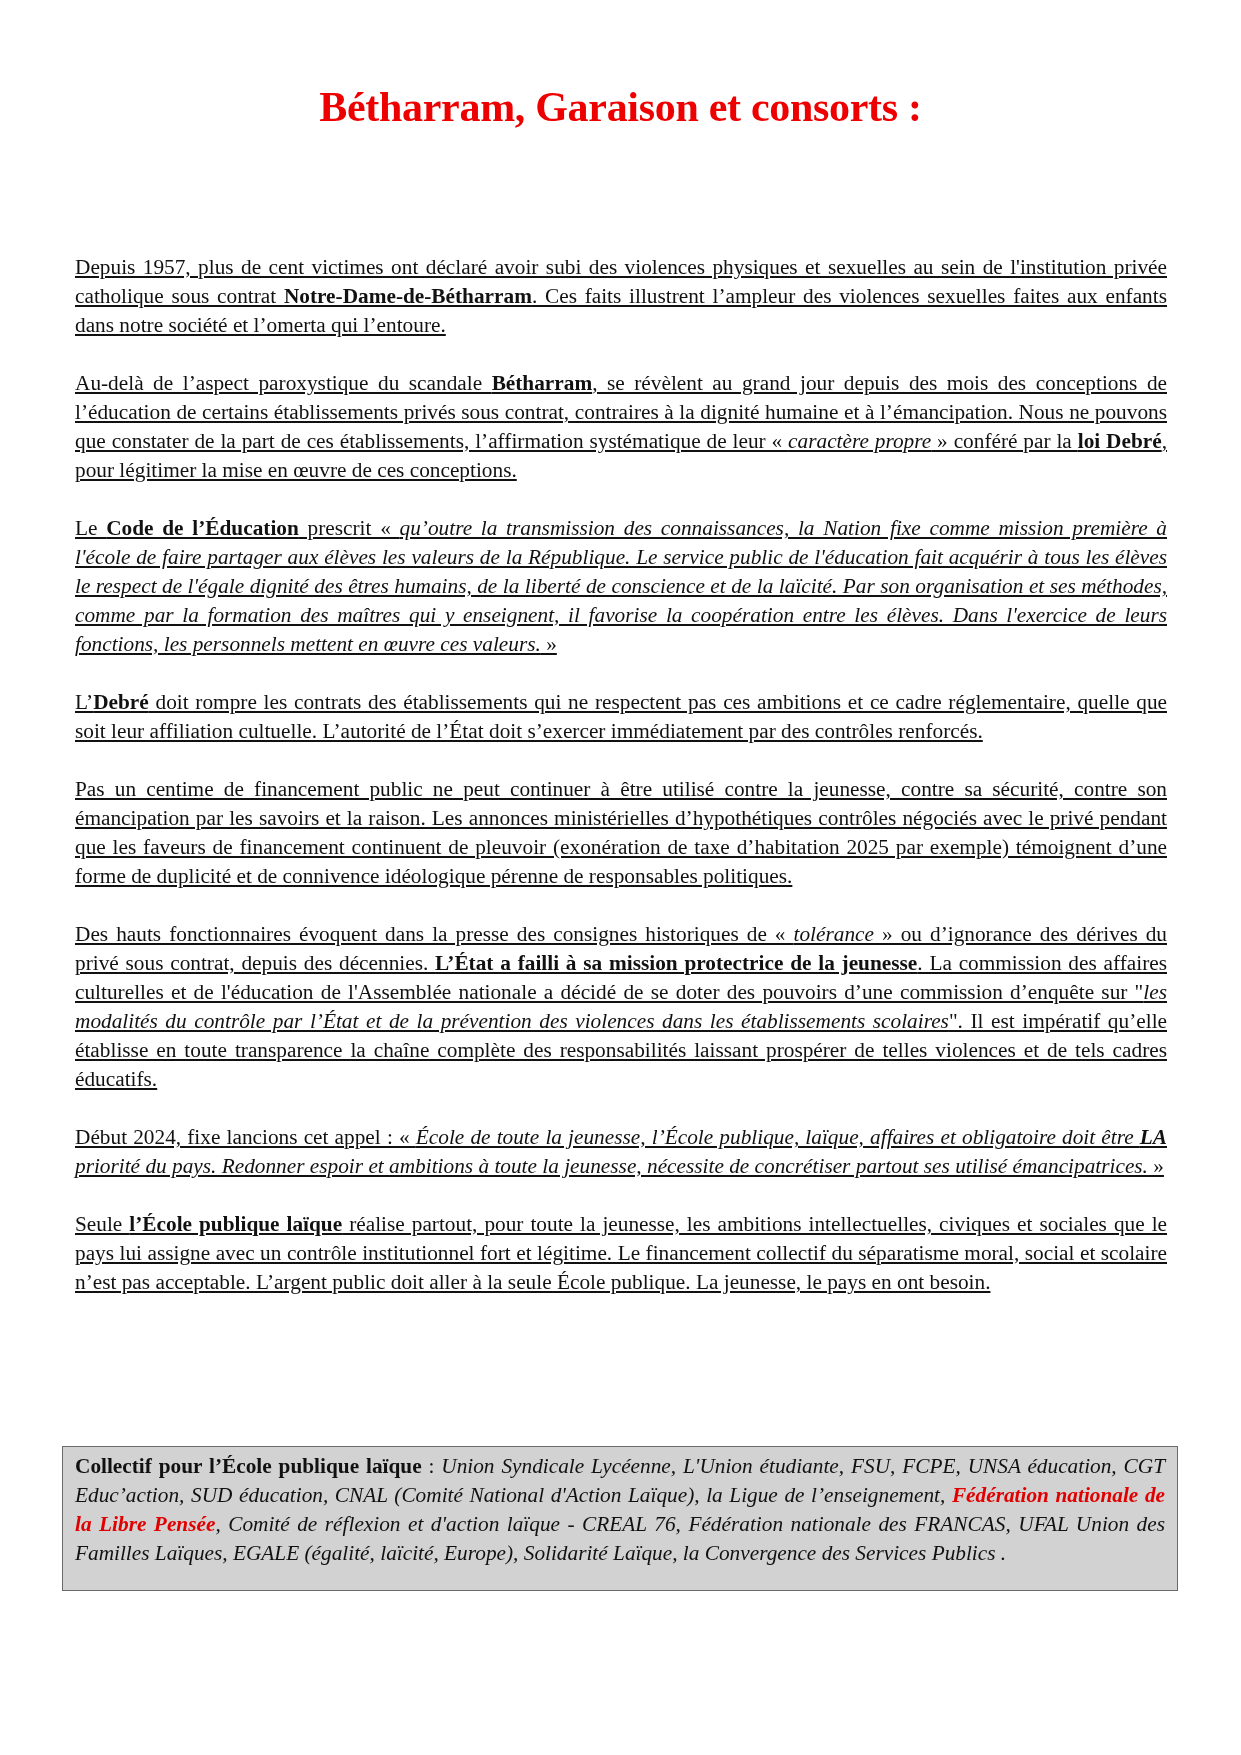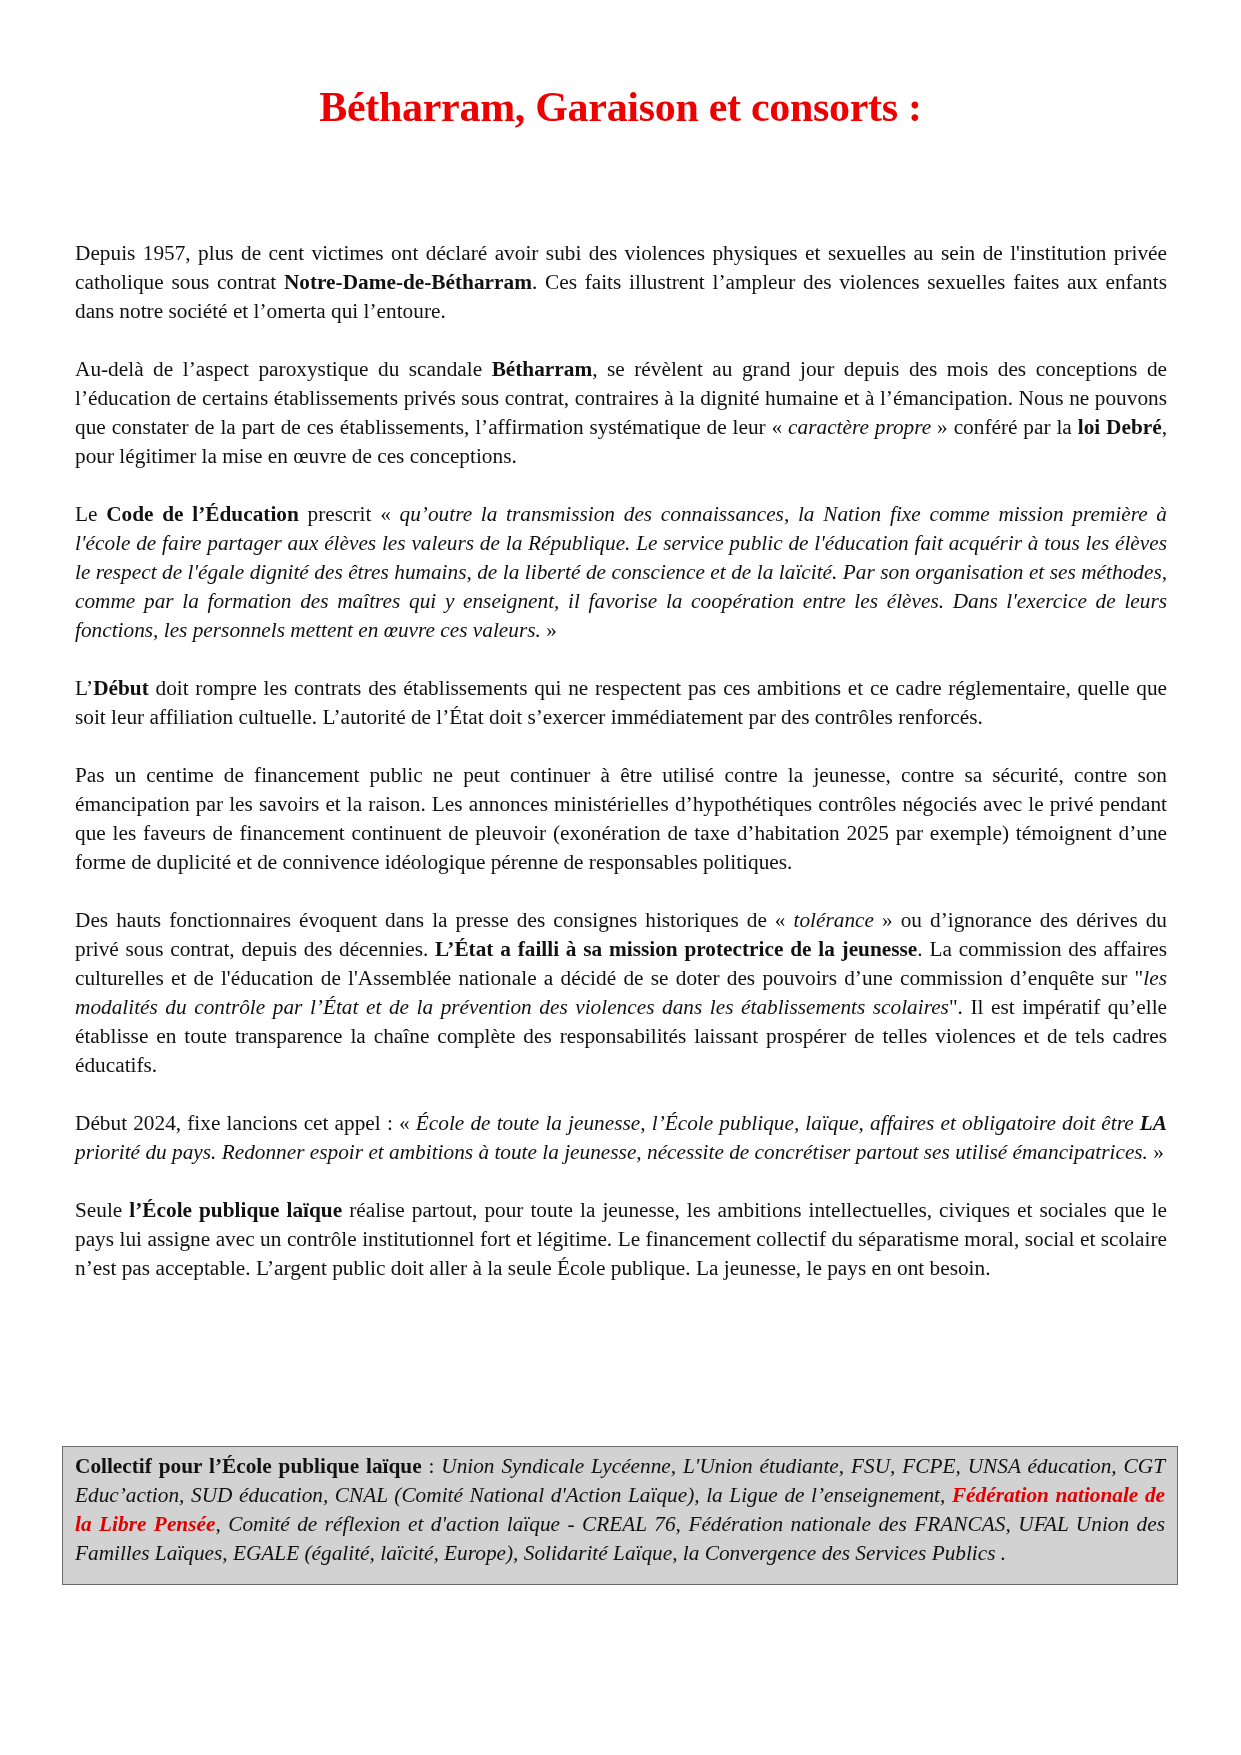--- a/index.html
+++ b/index.html
@@ -38,30 +38,31 @@
   .body {
     position: absolute;
     left: 75px;
     top: 235px;
     width: 1092px;
     font-size: 21.3px;
     line-height: 29px;
     text-align: justify;
   }
   .body p {
-    margin: 4px 0 29px 0;
+    margin: 18px 0 29px 0;
+    text-decoration: underline;
   }
   .b { font-weight: bold; }
   .i { font-style: italic; }
   .box {
     position: absolute;
     left: 62px;
     top: 1446px;
     width: 1090px;
-    padding: 5px 12px 16px 12px;
+    padding: 5px 12px 22px 12px;
     background: #d2d2d2;
     border: 1px solid #6a6a6a;
     font-size: 21.3px;
     line-height: 29px;
     text-align: justify;
   }
   .box .red {
     color: #e00000;
     font-weight: bold;
     font-style: italic;
@@ -77,21 +78,21 @@
   </div>
 
   <div class="body">
 
     <p><span>Depuis 1957, plus de cent victimes ont déclaré avoir subi des violences physiques et sexuelles au sein de l'institution privée catholique sous contrat </span><span class="b">Notre-Dame-de-Bétharram</span><span>. Ces faits illustrent l’ampleur des violences sexuelles faites aux enfants dans notre société et l’omerta qui l’entoure.</span></p>
 
     <p><span>Au-delà de l’aspect paroxystique du scandale </span><span class="b">Bétharram</span><span>, se révèlent au grand jour depuis des mois des conceptions de l’éducation de certains établissements privés sous contrat, contraires à la dignité humaine et à l’émancipation. Nous ne pouvons que constater de la part de ces établissements, l’affirmation systématique de leur « </span><span class="i">caractère propre</span><span> » conféré par la </span><span class="b">loi Debré</span><span>, pour légitimer la mise en œuvre de ces conceptions.</span></p>
 
     <p><span>Le </span><span class="b">Code de l’Éducation</span><span> prescrit « </span><span class="i">qu’outre la transmission des connaissances, la Nation fixe comme mission première à l'école de faire partager aux élèves les valeurs de la République. Le service public de l'éducation fait acquérir à tous les élèves le respect de l'égale dignité des êtres humains, de la liberté de conscience et de la laïcité. Par son organisation et ses méthodes, comme par la formation des maîtres qui y enseignent, il favorise la coopération entre les élèves. Dans l'exercice de leurs fonctions, les personnels mettent en œuvre ces valeurs.</span><span>  »</span></p>
 
-    <p><span>L’</span><span class="b">Début</span><span> doit rompre les contrats des établissements qui ne respectent pas ces ambitions et ce cadre réglementaire, quelle que soit leur affiliation cultuelle. L’autorité de l’État doit s’exercer immédiatement par des contrôles renforcés.</span></p>
+    <p><span>L’</span><span class="b">Debré</span><span> doit rompre les contrats des établissements qui ne respectent pas ces ambitions et ce cadre réglementaire, quelle que soit leur affiliation cultuelle. L’autorité de l’État doit s’exercer immédiatement par des contrôles renforcés.</span></p>
 
     <p><span>Pas un centime de financement public ne peut continuer à être utilisé contre la jeunesse, contre sa sécurité, contre son émancipation par les savoirs et la raison. Les annonces ministérielles d’hypothétiques contrôles négociés avec le privé pendant que les faveurs de financement continuent de pleuvoir (exonération de taxe d’habitation 2025 par exemple) témoignent d’une forme de duplicité et de connivence idéologique pérenne de responsables politiques.</span></p>
 
     <p><span>Des hauts fonctionnaires évoquent dans la presse des consignes historiques de « </span><span class="i">tolérance</span><span> » ou d’ignorance des dérives du privé sous contrat, depuis des décennies. </span><span class="b">L’État a failli à sa mission protectrice de la jeunesse</span><span>. La commission des affaires culturelles et de l'éducation de l'Assemblée nationale a décidé de se doter des pouvoirs d’une commission d’enquête sur "</span><span class="i">les modalités du contrôle par l’État et de la prévention des violences dans les établissements scolaires</span><span>". Il est impératif qu’elle établisse en toute transparence la chaîne complète des responsabilités laissant prospérer de telles violences et de tels cadres éducatifs.</span></p>
 
     <p><span>Début 2024, fixe lancions cet appel : « </span><span class="i">École de toute la jeunesse, l’École publique, laïque, affaires et obligatoire doit être </span><span class="i b">LA</span><span class="i"> priorité du pays. Redonner espoir et ambitions à toute la jeunesse, nécessite de concrétiser partout ses utilisé émancipatrices.</span><span> »</span></p>
 
     <p><span>Seule </span><span class="b">l’École publique laïque</span><span> réalise partout, pour toute la jeunesse, les ambitions intellectuelles, civiques et sociales que le pays lui assigne avec un contrôle institutionnel fort et légitime. Le financement collectif du séparatisme moral, social et scolaire n’est pas acceptable. L’argent public doit aller à la seule École publique. La jeunesse, le pays en ont besoin.</span></p>
 
   </div>

